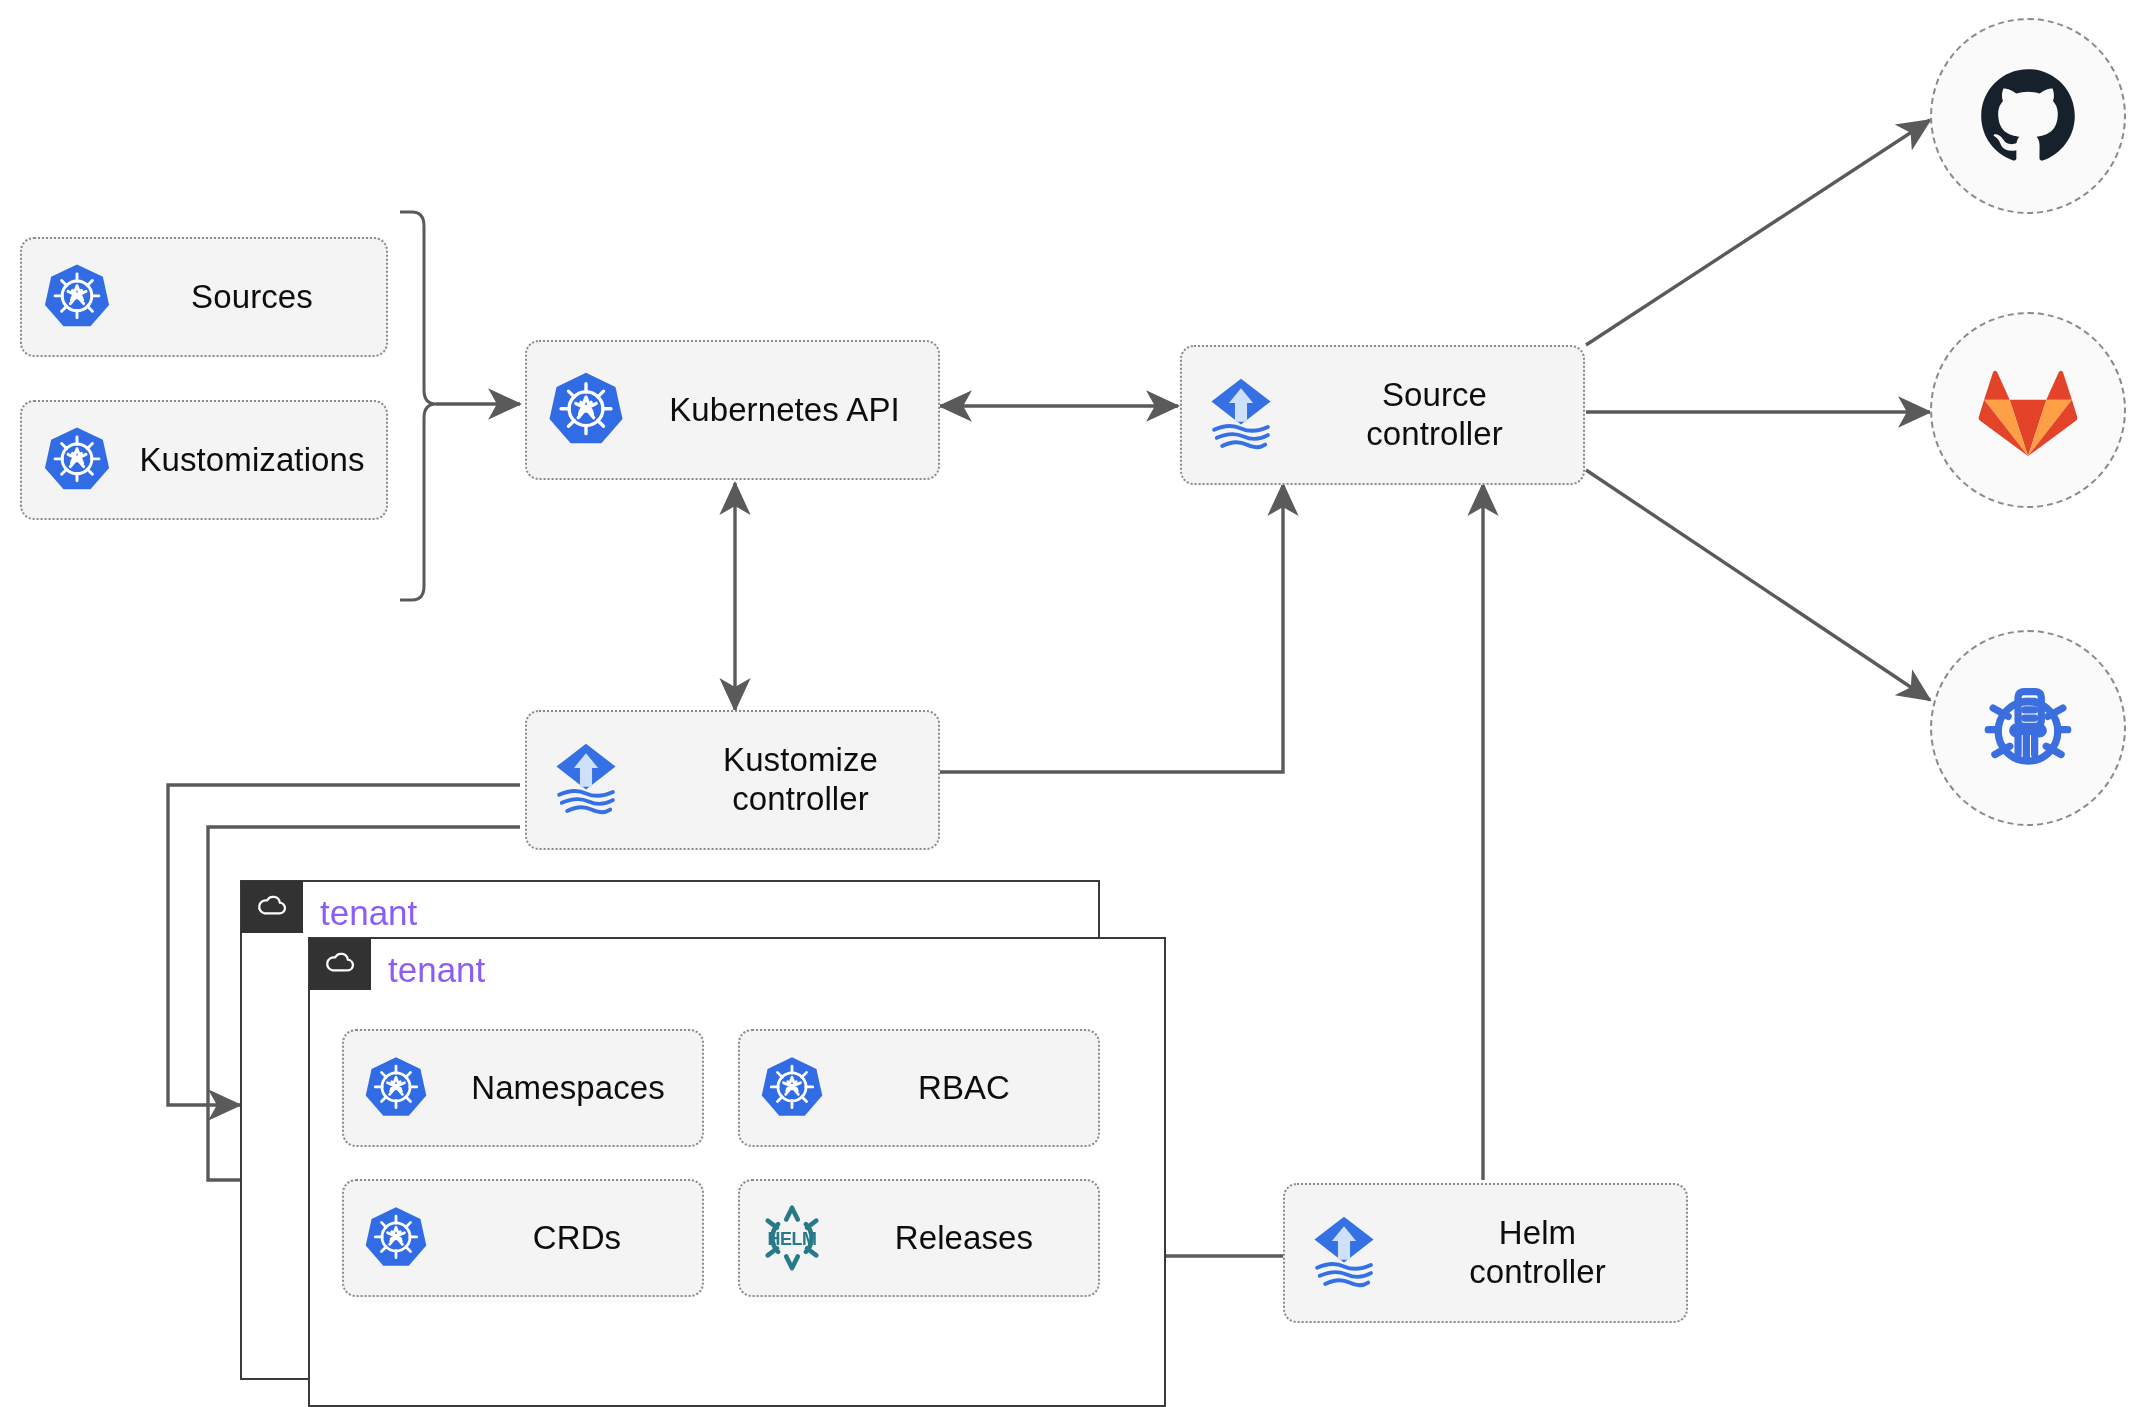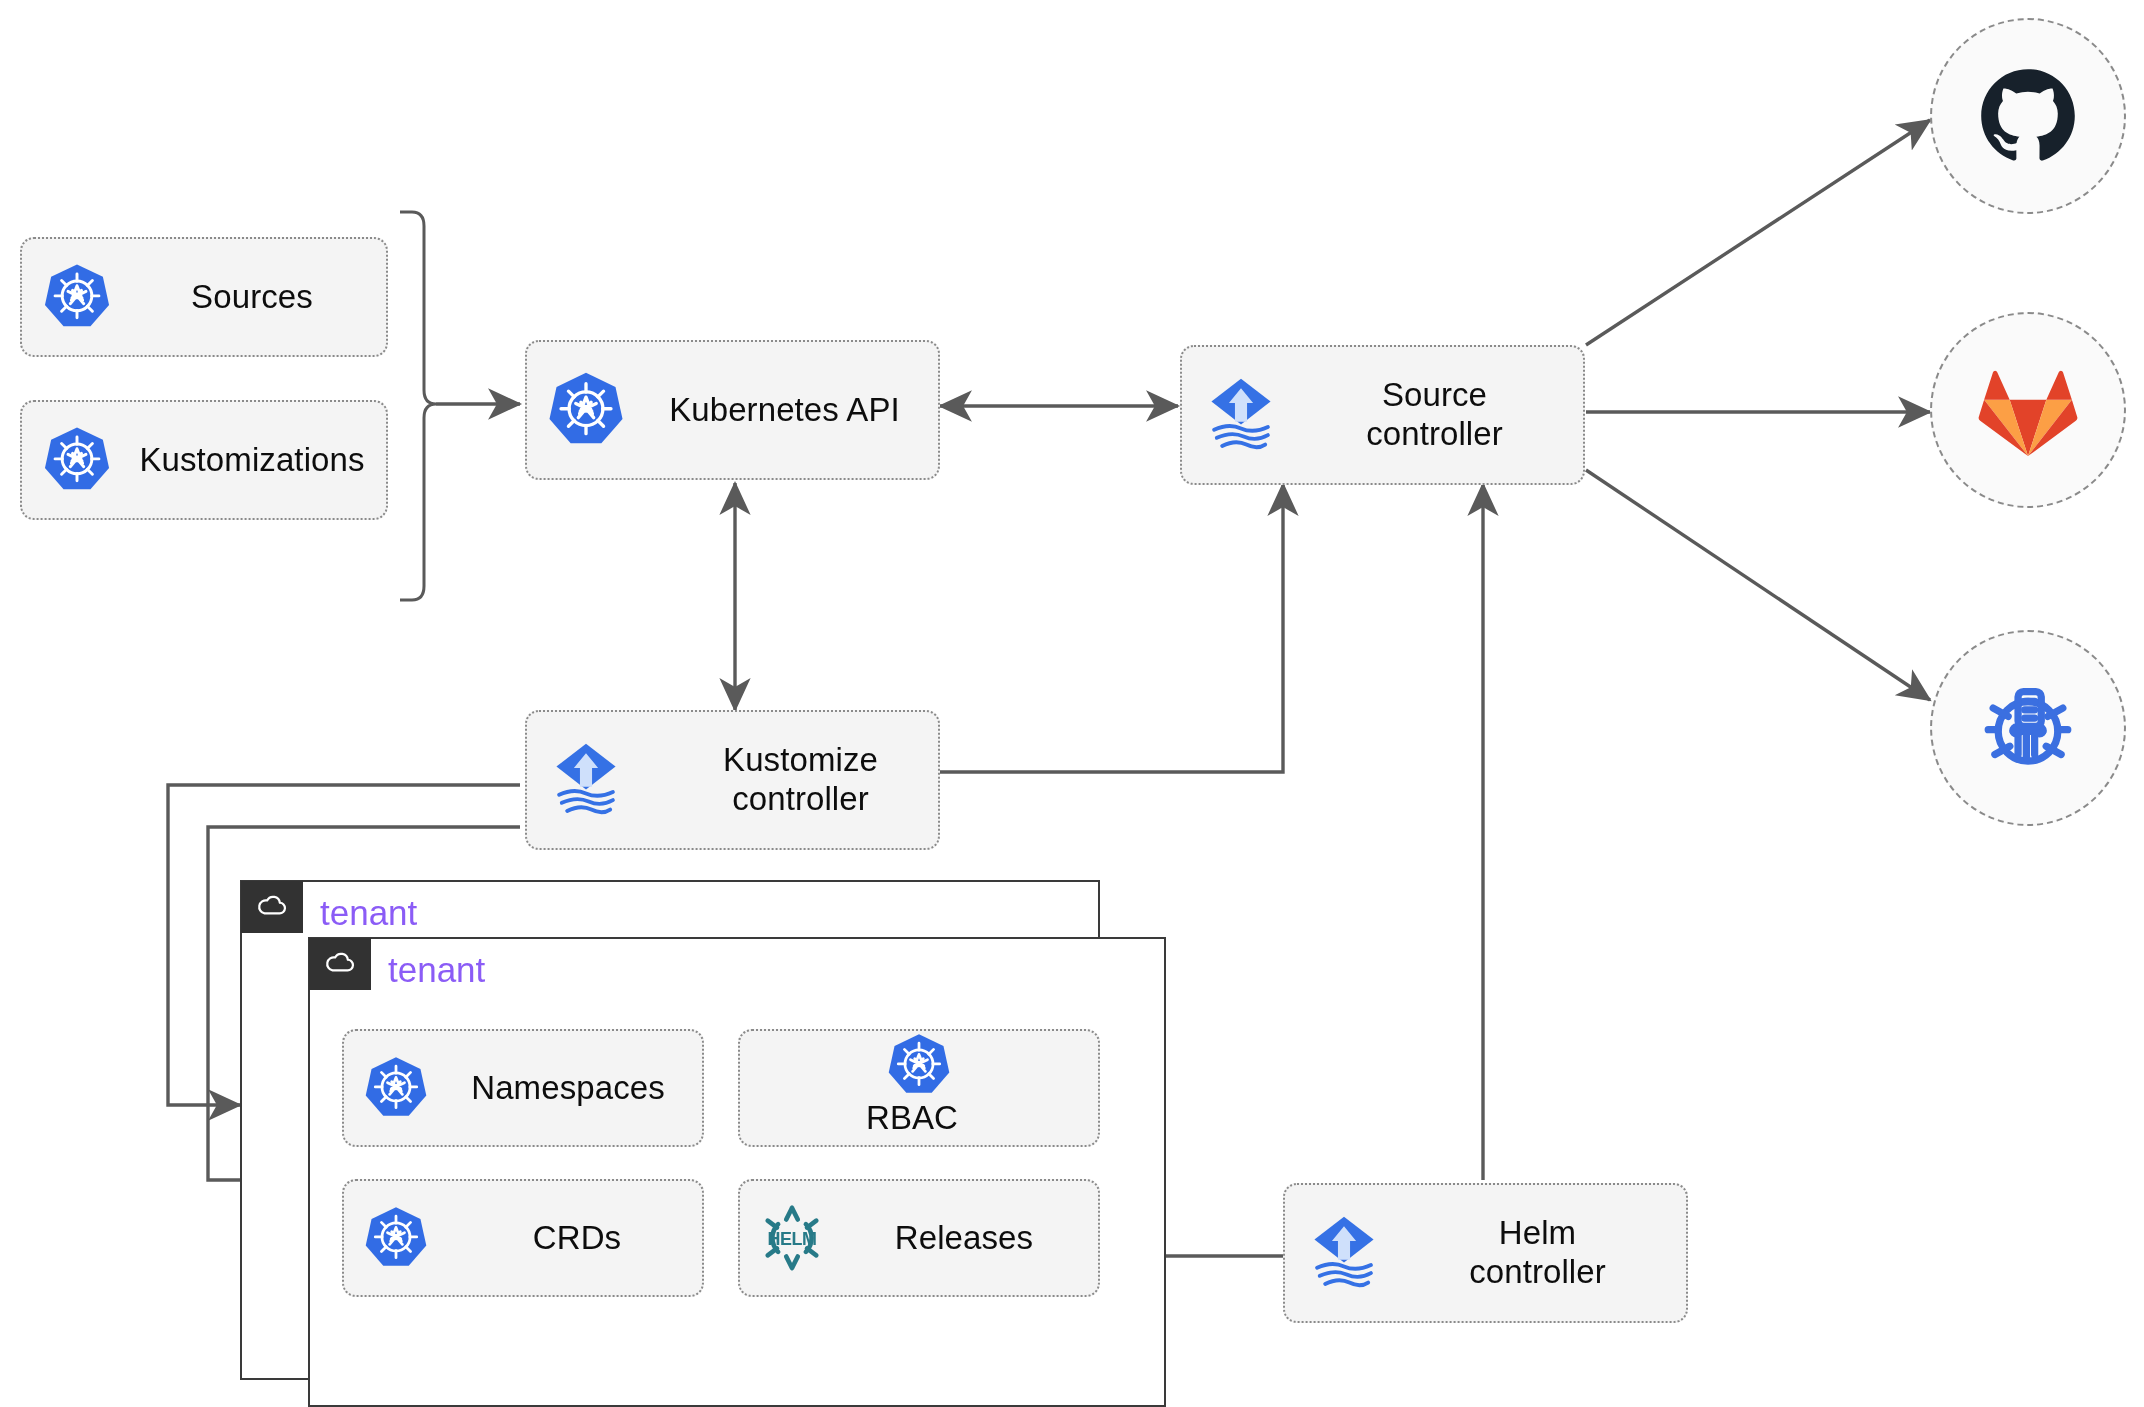--- a/index.html
+++ b/index.html
@@ -208,21 +208,21 @@
                      M22.8 21.8 L18.3 17.3 M41.2 40.2 L45.7 44.7
                      M41.2 21.8 L45.7 17.3 M22.8 40.2 L18.3 44.7"></path>
             <path d="M32 22 L27 35 M32 22 L37 35 M24 27 L36.5 33 M40 27 L27.5 33
                      M26 38 L36 26 M38 38 L28 26"></path>
           </g>
         </svg>
       </span>
       <span class="lbl">Namespaces</span>
     </div>
 
-    <div class="node" style="left:428px;top:90px;width:362px;height:118px;flex-direction:column;">
+    <div class="node" style="left:428px;top:90px;width:362px;height:118px;">
       <span class="ico" style="width:104px;">
         <svg width="68" height="68" viewBox="0 0 64 64">
           <path d="M32 3 L55 14 L60.5 39 L44 58 H20 L3.5 39 L9 14 Z" fill="#326ce5"></path>
           <g fill="none" stroke="#ffffff" stroke-width="2.6" stroke-linecap="round">
             <circle cx="32" cy="31" r="13.2"></circle>
             <circle cx="32" cy="31" r="3.1" fill="#ffffff" stroke="none"></circle>
             <path d="M32 18 V11.5 M32 44 V50.5 M19 31 H12.5 M45 31 H51.5
                      M22.8 21.8 L18.3 17.3 M41.2 40.2 L45.7 44.7
                      M41.2 21.8 L45.7 17.3 M22.8 40.2 L18.3 44.7"></path>
             <path d="M32 22 L27 35 M32 22 L37 35 M24 27 L36.5 33 M40 27 L27.5 33

